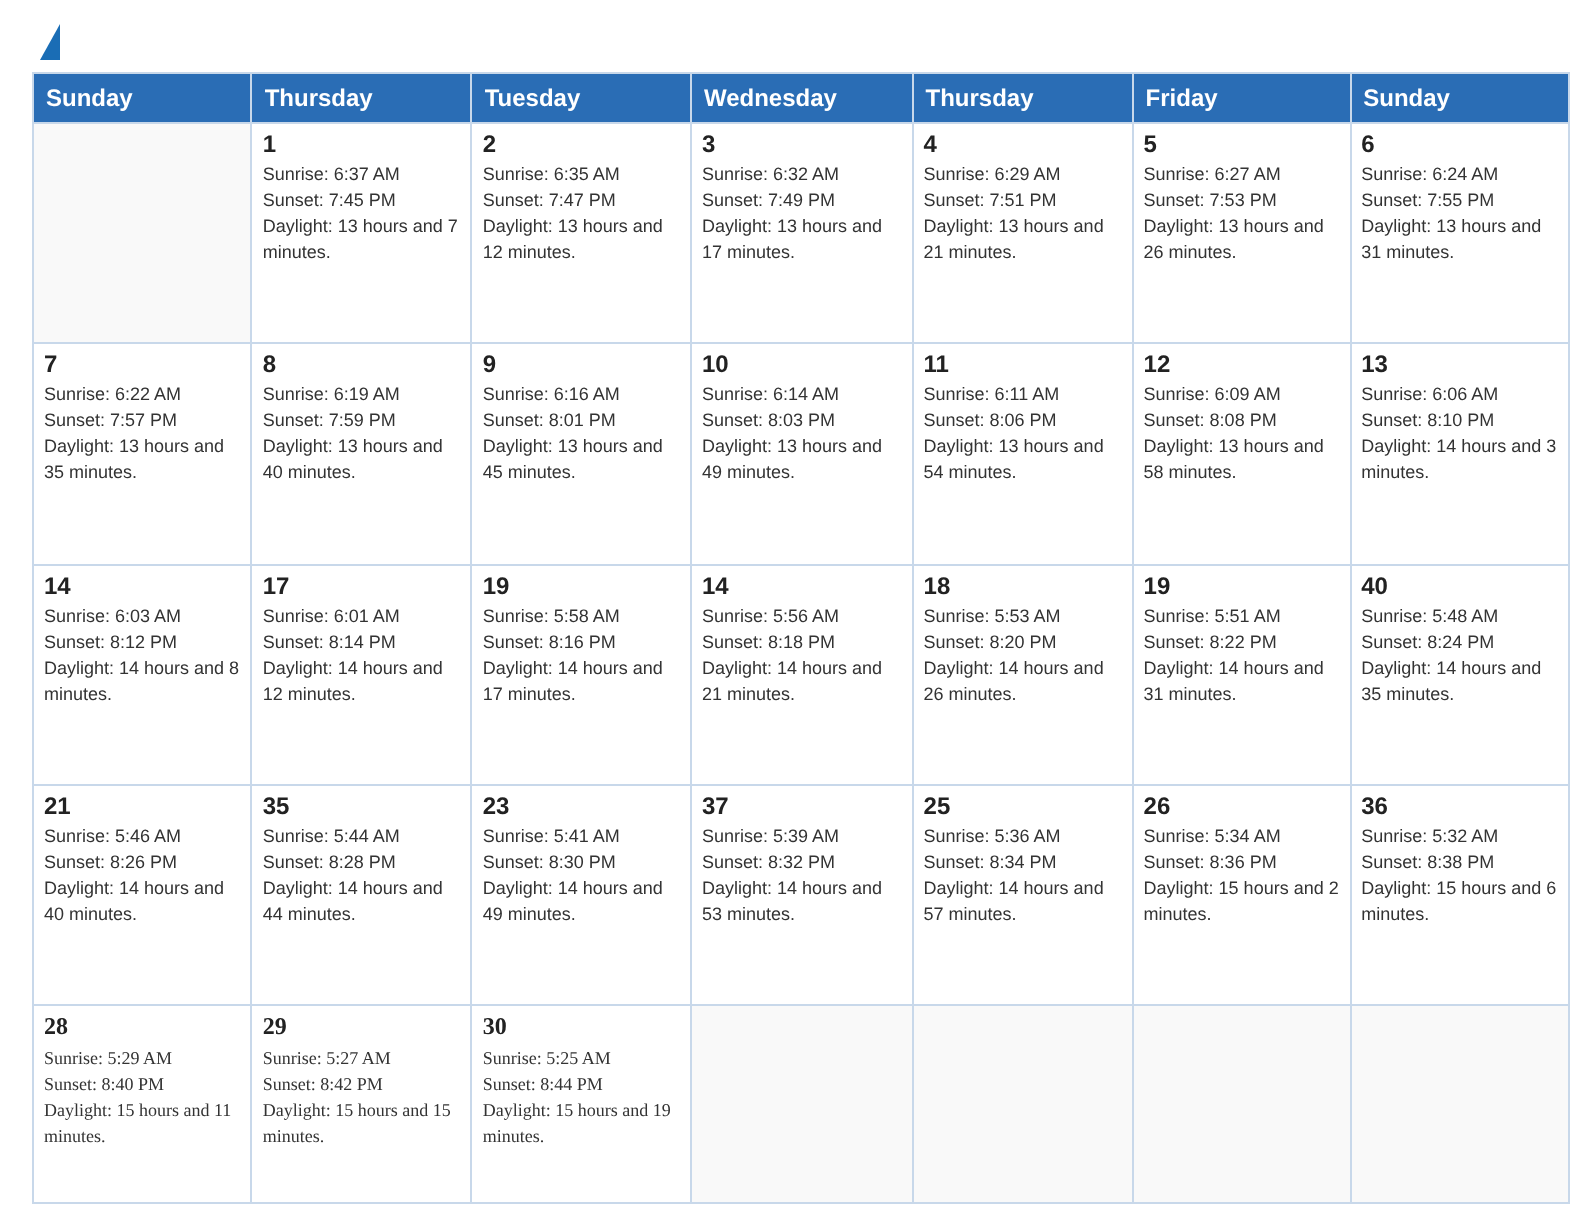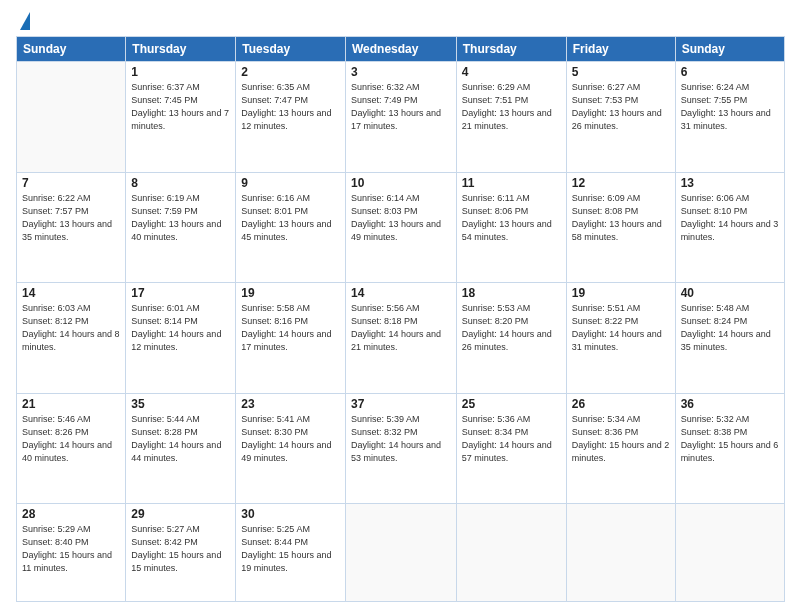--- a/index.html
+++ b/index.html
@@ -90,20 +90,21 @@
       margin-bottom: 2px;
       display: block;
     }
     .day-info {
       font-size: 9px;
       color: #333;
       line-height: 1.45;
     }
     tr:last-child td {
       height: 75px;
+      font-family: Liberation Serif, serif;
     }
   </style>
 </head>
 <body>
 
 <div class="page">
   <div class="header">
     <div class="logo">
       <div class="logo-text">
         <span class="general"></span>

